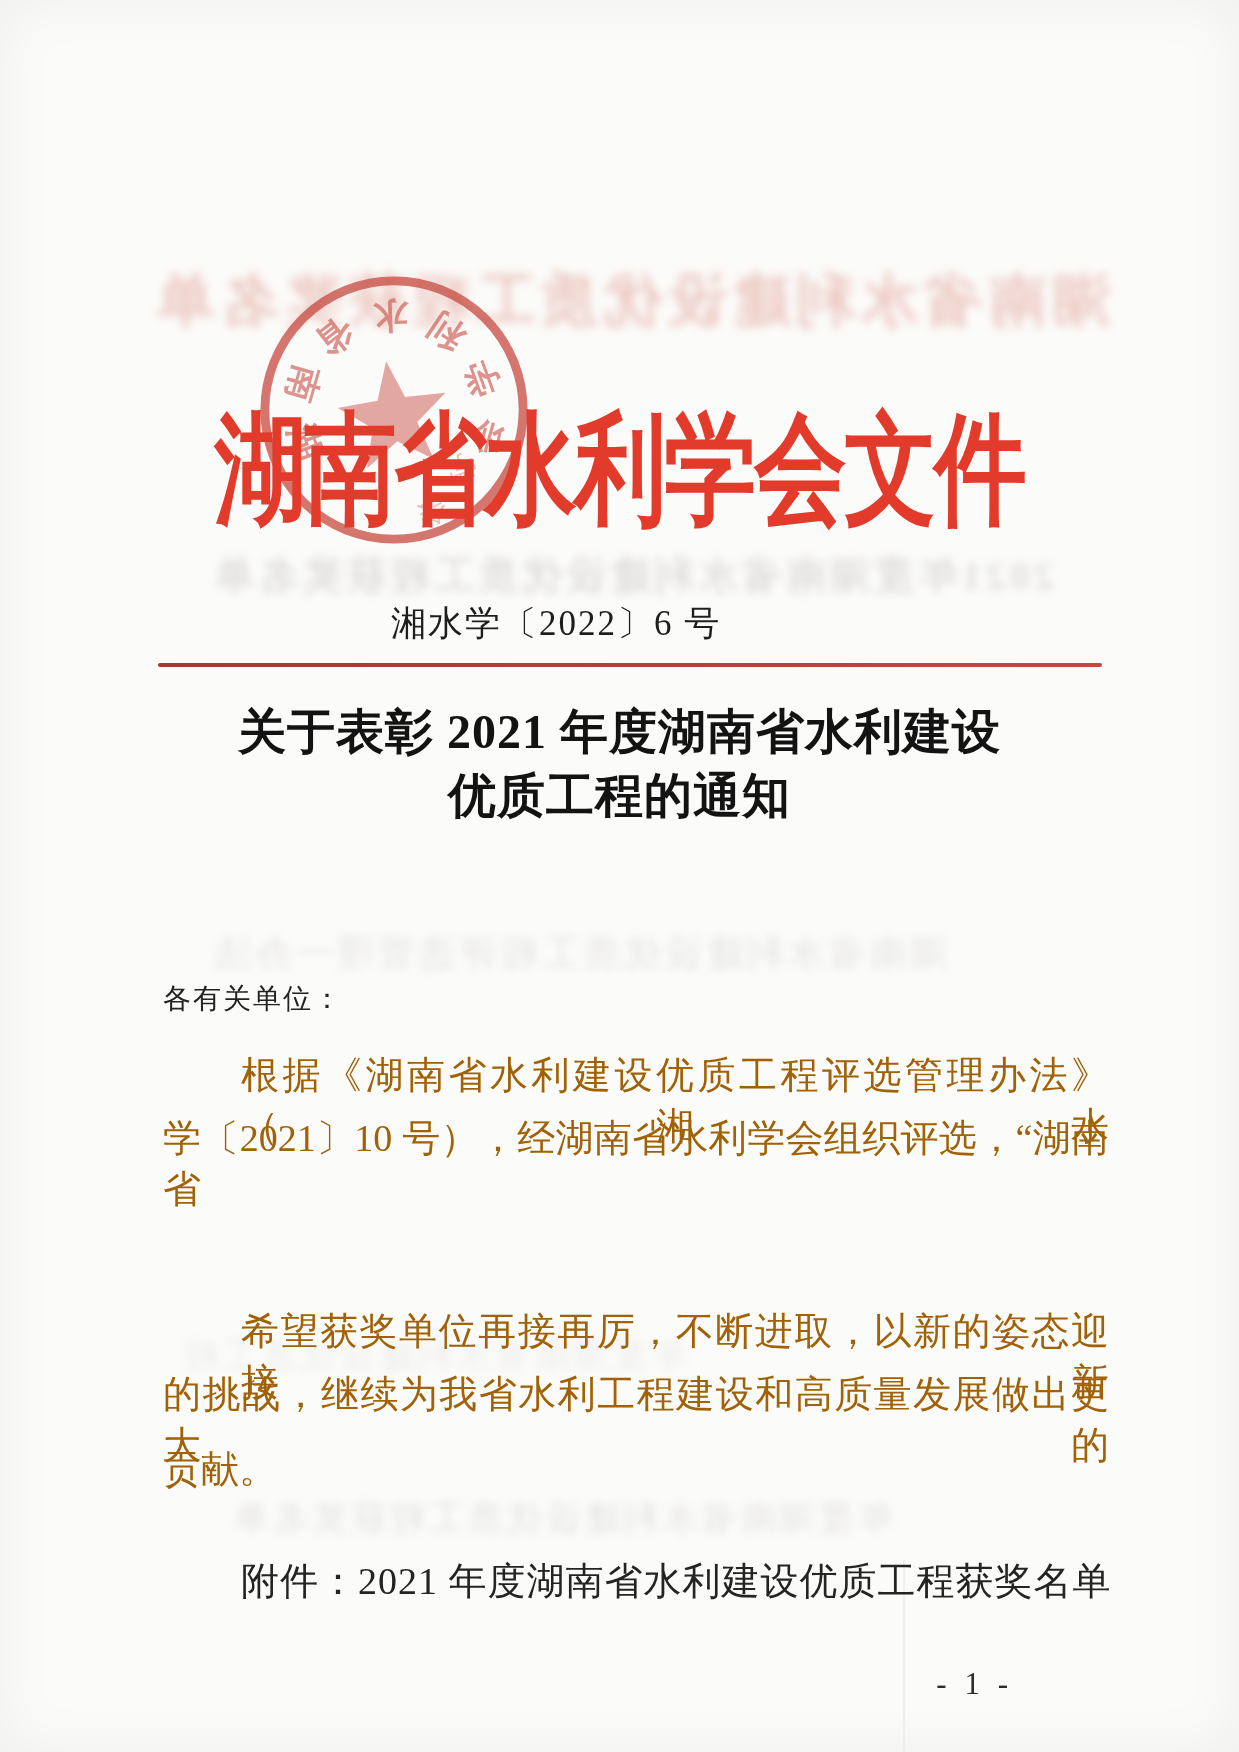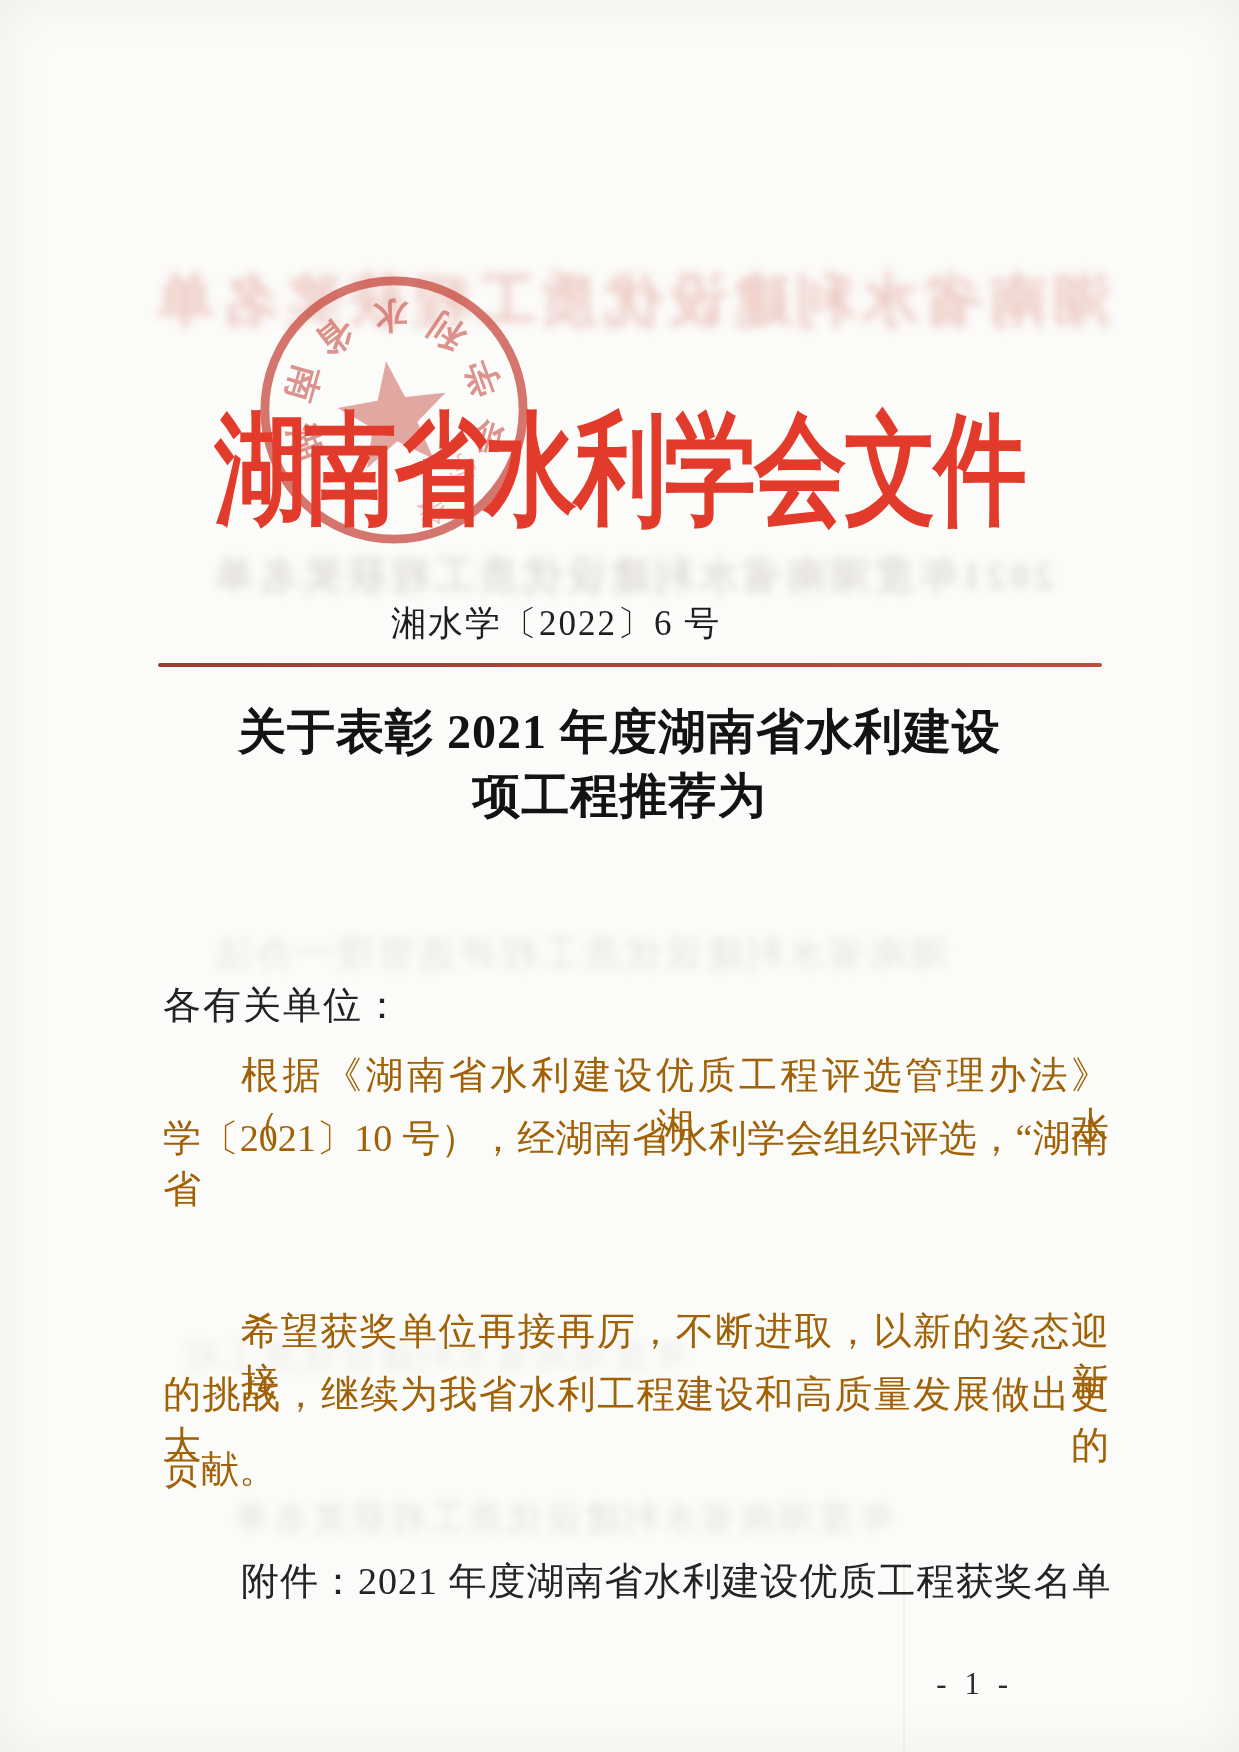--- a/index.html
+++ b/index.html
@@ -100,21 +100,21 @@
     font-weight:700;
     color:#131313;
     font-size:48px;
     line-height:64px;
     letter-spacing:1px;
   }
   
   .salutation{
     position:absolute;
     left:163px;top:980px;
-    font-size:38px;
+    font-size:28px;
     color:#222;
     letter-spacing:2px;
   }
   .body-line{
     position:absolute;
     left:163px;width:946px;
     font-size:38px;
     color:#a16207;
     white-space:nowrap;
   }
@@ -199,21 +199,21 @@
   </svg>
 
   <div class="org-title">湖南省水利学会文件</div>
 
   <div class="doc-number">湘水学〔2022〕6 号</div>
 
   <div class="red-rule"></div>
 
   <div class="subject">
     <div>关于表彰 2021 年度湖南省水利建设</div>
-    <div>项工程推荐为</div>
+    <div>优质工程的通知</div>
   </div>
 
   <div class="salutation">各有关单位：</div>
 
   <div class="body-line fill indent bl0">根据《湖南省水利建设优质工程评选管理办法》（湘水</div>
   <div class="body-line fill bl1">学〔2021〕10 号），经湖南省水利学会组织评选，“湖南省</div>
   <div class="body-line fill bl5">的挑战，继续为我省水利工程建设和高质量发展做出更大的</div>
   <div class="body-line fill indent bl4">希望获奖单位再接再厉，不断进取，以新的姿态迎接新</div>
   <div class="body-line bl6">贡献。</div>
 

